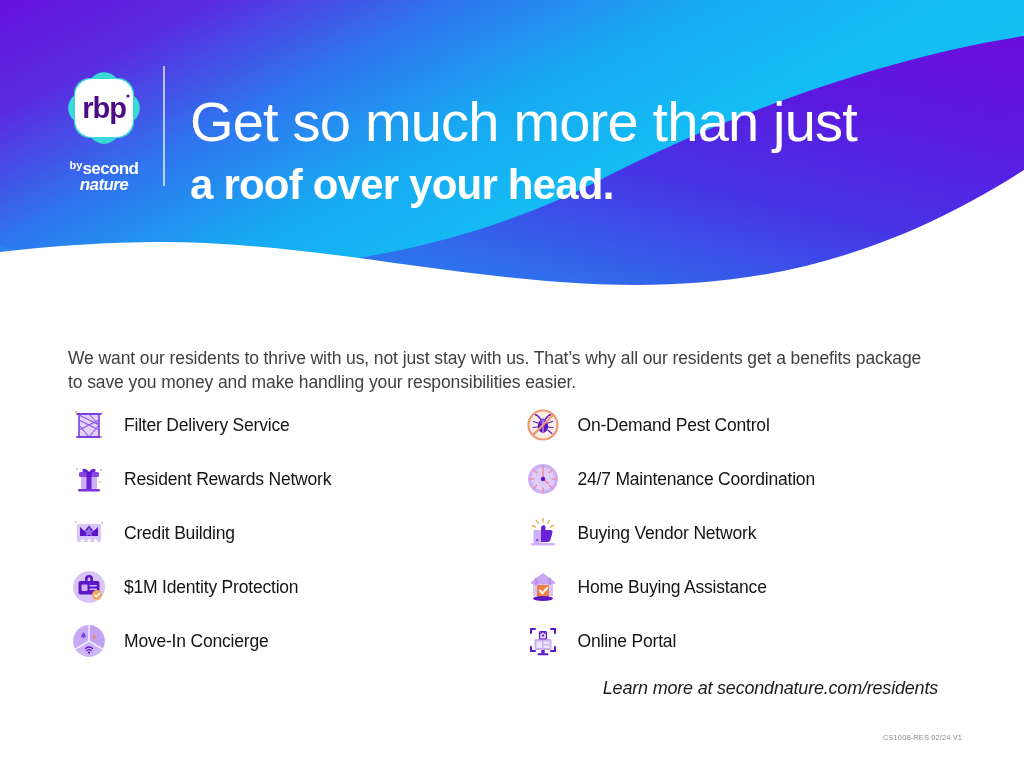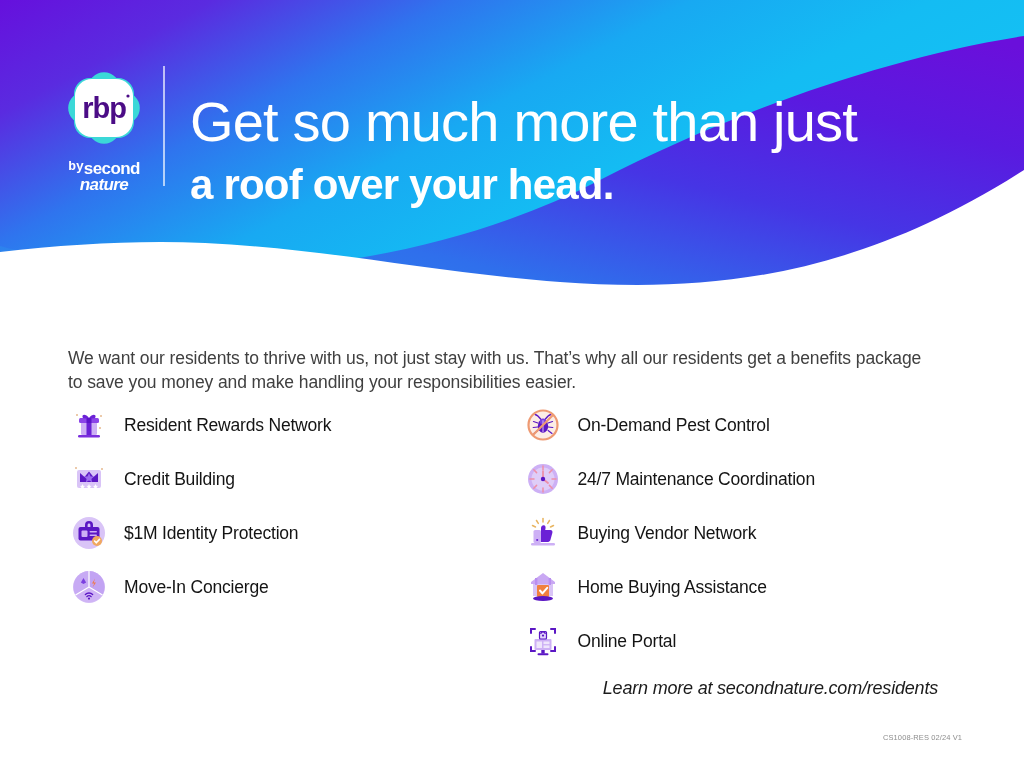--- a/index.html
+++ b/index.html
@@ -51,26 +51,25 @@
     width: 92px;
     height: 92px;
     margin: 0 auto;
   }
   .logo-lockup {
     margin-top: 6px;
     text-align: center;
     line-height: 1;
   }
   .logo-by {
-    font-size: 13px;
+    font-size: 11px;
     color: #ffffff;
     font-weight: 700;
     letter-spacing: 0;
     vertical-align: top;
-    font-family: Liberation Mono, monospace;
   }
   .logo-sn-1, .logo-sn-2 {
     display: inline-block;
     color: #ffffff;
     font-weight: 700;
     font-size: 17px;
     letter-spacing: -0.6px;
   }
   .logo-sn-2 {
     display: block;
@@ -246,20 +245,38 @@
 
   </div>
 </div>
 
 <p class="intro">We want our residents to thrive with us, not just stay with us. That’s why all our residents get a benefits package to save you money and make handling your responsibilities easier.</p>
 
 <div class="benefits">
 
   <div class="benefit-col left">
 
+    <div class="benefit-row">
+      <span class="benefit-icon">
+        <svg width="38" height="38" viewBox="0 0 38 38">
+          <rect x="9" y="8" width="20" height="23" rx="2" fill="#E3D2FA" stroke="#7B3FE0" stroke-width="1.6"></rect>
+          <g stroke="#8F55E8" stroke-width="1.1">
+            <path d="M9 14 L29 24 M9 24 L29 14 M9 19 L19 31 M19 8 L29 19 M9 9 L29 19 M19 31 L29 19"></path>
+          </g>
+          <path d="M7 8h24" stroke="#7B3FE0" stroke-width="1.8" stroke-linecap="round"></path>
+          <path d="M7 31h24" stroke="#7B3FE0" stroke-width="1.8" stroke-linecap="round"></path>
+          <g fill="#E6B98F">
+            <circle cx="6" cy="6" r="1"></circle>
+              <circle cx="32" cy="7" r="1"></circle>
+              <circle cx="31" cy="31" r="1"></circle>
+          </g>
+        </svg>
+      </span>
+      <span class="benefit-label">Filter Delivery Service</span>
+    </div>
 
     <div class="benefit-row">
       <span class="benefit-icon">
         <svg width="38" height="38" viewBox="0 0 38 38">
           <rect x="11" y="15" width="16" height="14" rx="1.5" fill="#CDB0F5"></rect>
           <rect x="16.5" y="15" width="5" height="14" fill="#6B21D6"></rect>
           <rect x="9" y="12" width="20" height="5" rx="1.5" fill="#8B44E8"></rect>
           <rect x="16.5" y="12" width="5" height="5" fill="#5B13C8"></rect>
           <path d="M19 12 C16 8 12 8 12.5 11 C13 13 16 12.5 19 12 Z" fill="#6B21D6"></path>
           <path d="M19 12 C22 8 26 8 25.5 11 C25 13 22 12.5 19 12 Z" fill="#6B21D6"></path>

